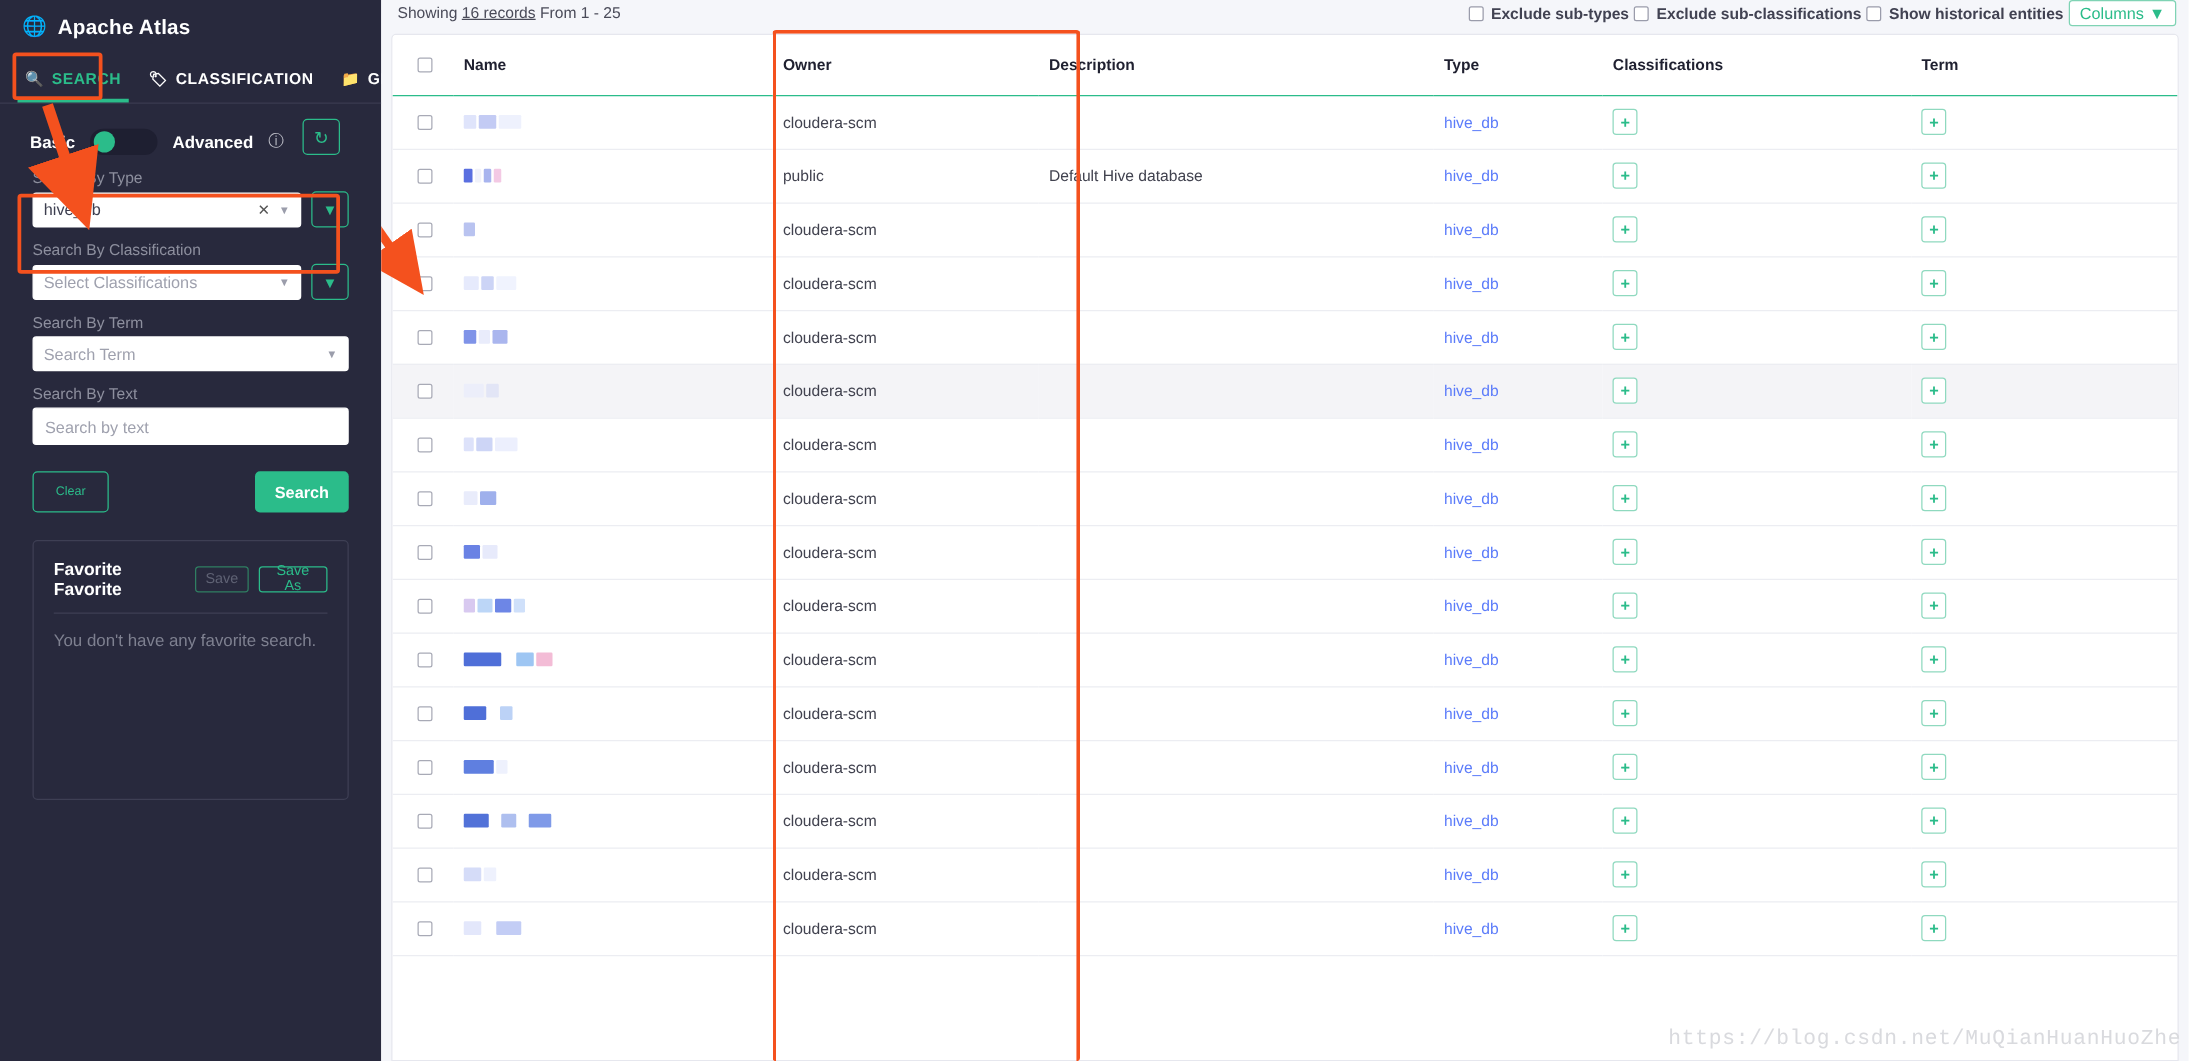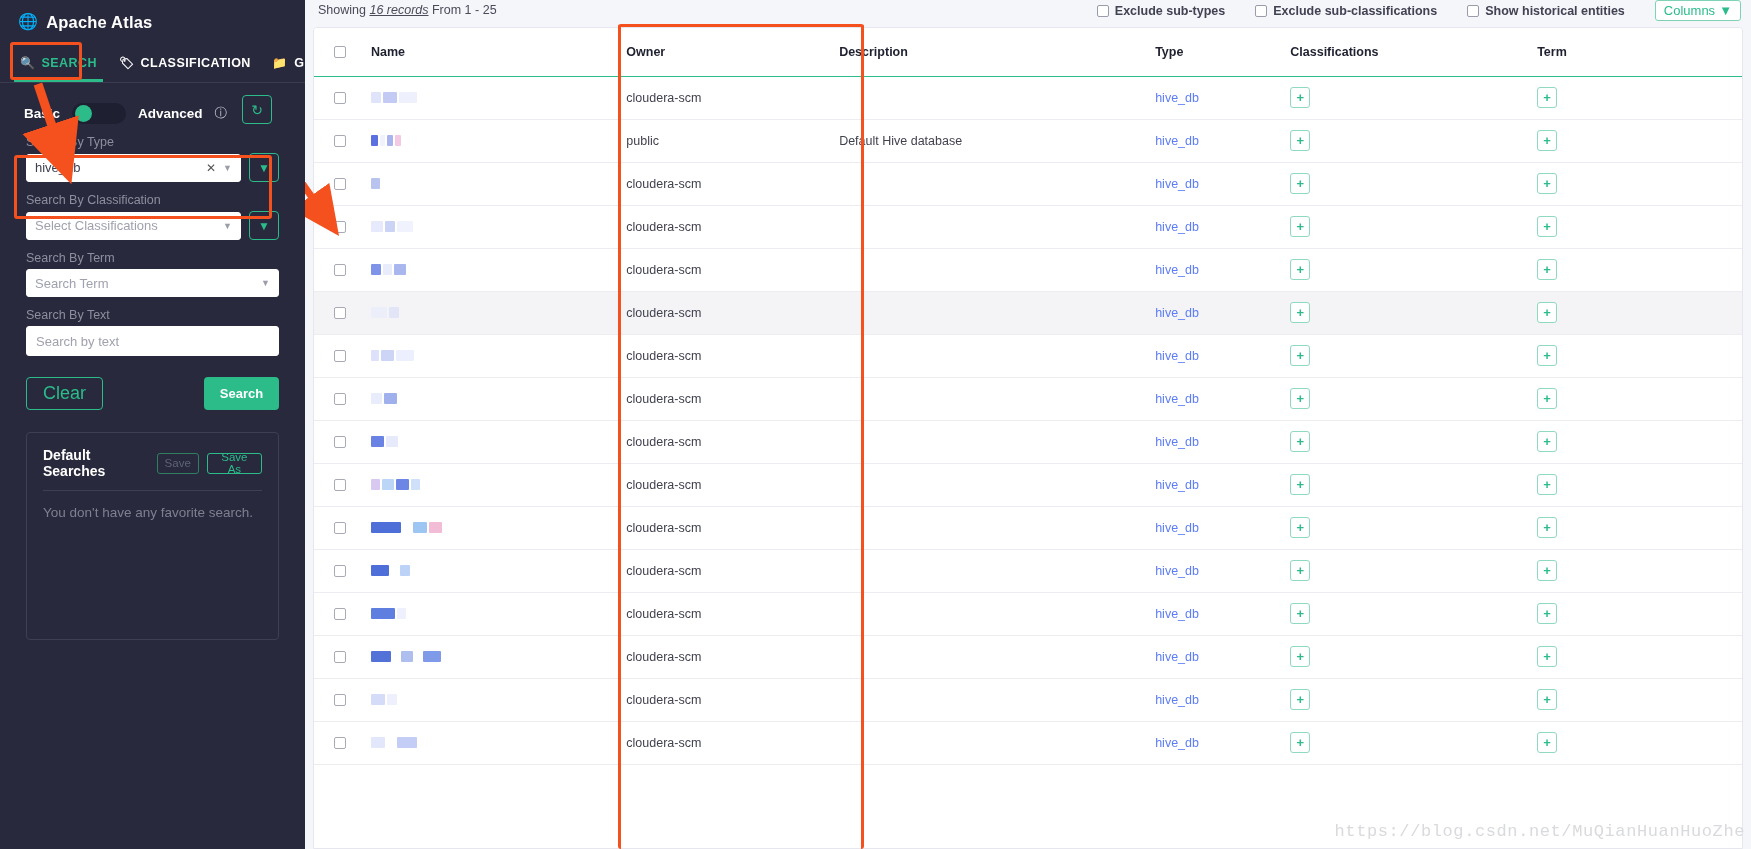--- a/index.html
+++ b/index.html
@@ -105,23 +105,23 @@
     color: #2bbc8a; background: transparent;
     display: flex; align-items: center; justify-content: center;
     font-size: 12px; cursor: pointer;
   }
 
   .btnrow {
     display: flex; align-items: center; justify-content: space-between;
     padding: 0 26px; margin-top: 21px;
   }
   .btn-clear {
-    width: 77px; height: 33px; border-radius: 4px;
+    width: 61px; height: 33px; border-radius: 4px;
     border: 1px solid #2bbc8a; background: transparent;
-    color: #2bbc8a; font-size: 18px; cursor: pointer;
+    color: #2bbc8a; font-size: 10px; cursor: pointer;
     font-family: "Liberation Sans", sans-serif;
   }
   .btn-search {
     width: 75px; height: 33px; border-radius: 4px;
     border: none; background: #2bbc8a; color: #ffffff;
     font-size: 13px; font-weight: 600; cursor: pointer;
     font-family: "Liberation Sans", sans-serif;
   }
 
   .fav-panel {
@@ -159,24 +159,24 @@
   }
   .main-top {
     height: 27px; position: relative;
     display: flex; align-items: flex-start;
     padding: 2px 0 0 0;
   }
   .showing {
     position: absolute; left: 13px; top: 3px;
     font-size: 12.5px; color: #4a4b59;
   }
-  .showing u { text-decoration: underline; font-style: italic; }
+  .showing u { text-decoration: underline; }
   .topright {
     position: absolute; right: 10px; top: 0px;
-    display: flex; align-items: center; gap: 30px;
+    display: flex; align-items: center; gap: 4px;
   }
   .ckwrap { display: flex; align-items: center; gap: 6px; cursor: pointer; }
   .ckbox {
     width: 12px; height: 12px; border: 1px solid #9a9cab;
     border-radius: 2px; background: #fff; flex: 0 0 12px;
   }
   .cklabel { font-size: 12.5px; font-weight: 700; color: #414252; }
   .columns-btn {
     height: 21px; padding: 0 8px;
     border: 1px solid #7fd3b4; border-radius: 3px;
@@ -335,21 +335,21 @@
       <input class="txtinput" placeholder="Search by text" style="">
     </div>
 
     <div class="btnrow">
       <button class="btn-clear">Clear</button>
       <button class="btn-search">Search</button>
     </div>
 
     <div class="fav-panel">
       <div class="fav-head">
-        <span class="fav-title">Default Searches</span>
+        <span class="fav-title">Favorite Favorite</span>
         <button class="mini-btn">Save</button>
         <button class="mini-btn on">Save As</button>
       </div>
       <div class="fav-empty">You don't have any favorite search.</div>
     </div>
 
     <div class="anno anno-box box-tab"></div>
     <div class="anno anno-box box-type"></div>
     <svg class="anno" style="left:0;top:60px;width:305px;height:170px;">
       <defs>

